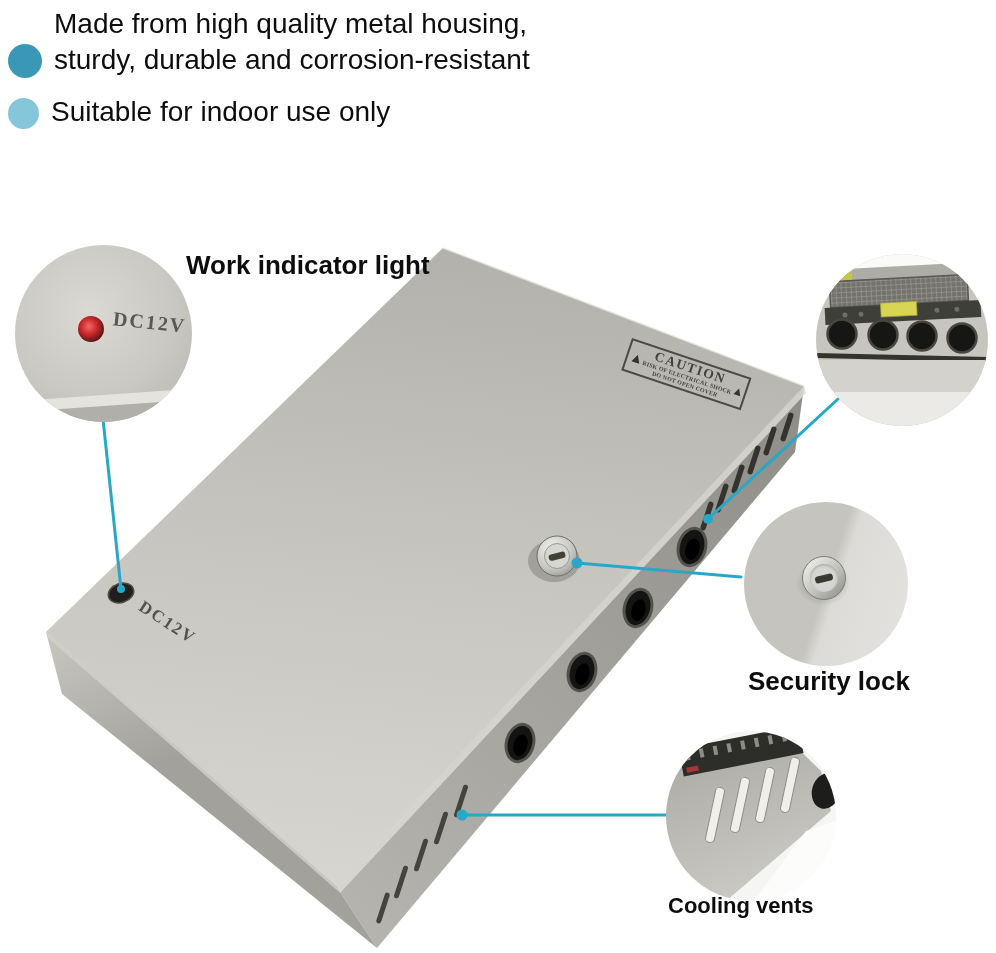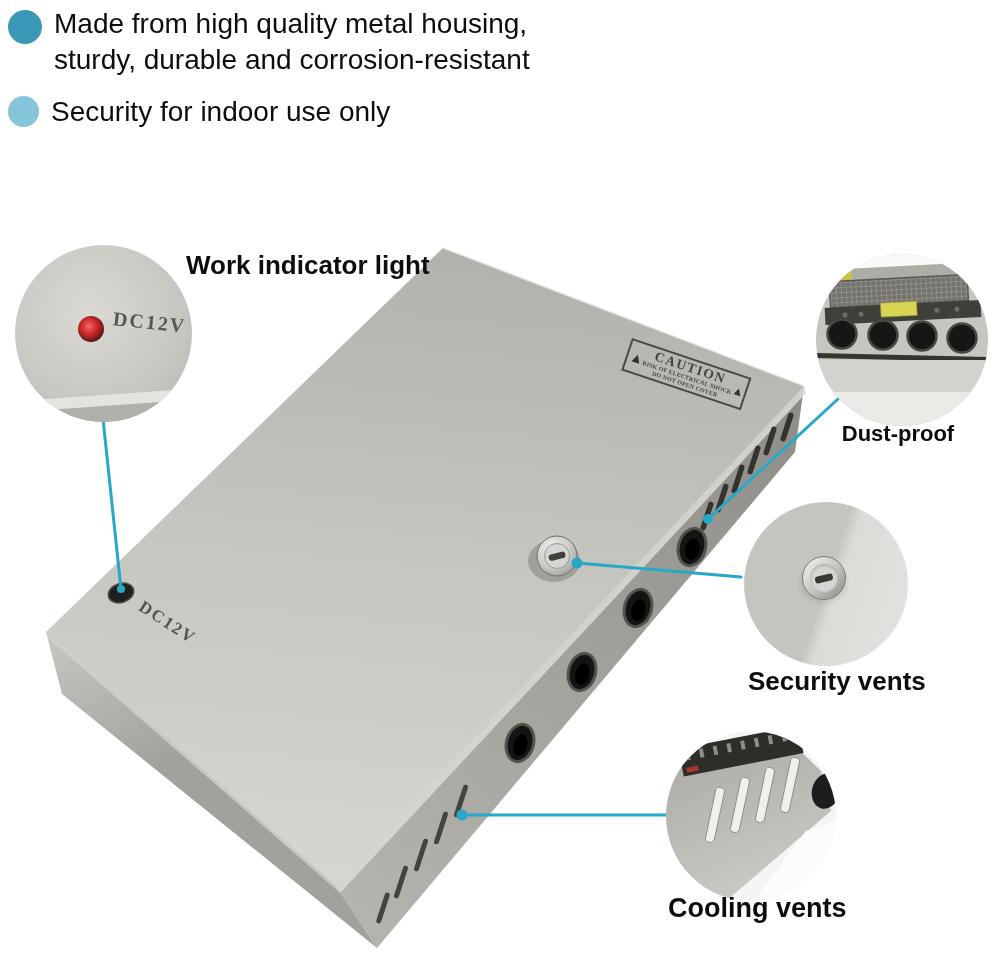--- a/index.html
+++ b/index.html
@@ -1,31 +1,31 @@
 <!DOCTYPE html>
 <html><head>
 <meta charset="utf-8">
 <style>
   html,body{margin:0;padding:0;background:#ffffff;}
   .canvas{position:relative;width:996px;height:953px;background:#ffffff;overflow:hidden;
           font-family:"Liberation Sans",sans-serif;color:#0d0d0d;}
   .abs{position:absolute;}
   
   .features{position:absolute;left:8px;top:6px;width:600px;}
-  .feature-row{display:flex;align-items:flex-start;margin-bottom:16px;}
+  .feature-row{display:flex;align-items:flex-end;margin-bottom:16px;}
   .bullet-dot{flex:0 0 auto;border-radius:50%;margin-right:12px;}
   .dot-1{width:34px;height:34px;margin-top:4px;background:#3a98b6;}
   .dot-2{width:31px;height:31px;margin-top:2px;background:#85c6db;}
   .feature-text{font-size:28px;line-height:1.28;max-width:530px;}
   
   .callout-label{position:absolute;font-weight:700;white-space:nowrap;}
   .lbl-work{left:186px;top:250px;font-size:26px;text-align:center;}
   .lbl-dust{left:800px;top:422px;width:196px;font-size:22px;line-height:1.08;text-align:center;white-space:normal;}
   .lbl-security{left:748px;top:666px;font-size:26px;}
-  .lbl-cooling{left:668px;top:893px;font-size:27px;}
+  .lbl-cooling{left:668px;top:893px;font-size:22px;}
   
   .callout-circle{position:absolute;border-radius:50%;overflow:hidden;}
   .circle-work{left:15px;top:245px;width:177px;height:177px;
     background:radial-gradient(circle at 42% 38%, #dbd9d4 0%, #cac8c2 55%, #b6b4ae 100%);}
   .circle-dust{left:816px;top:254px;width:172px;height:172px;background:#c7c5bf;}
   .circle-security{left:744px;top:502px;width:164px;height:164px;
     background:linear-gradient(108deg,#c6c4be 0%,#c6c4be 50%,#dcdbd7 56%,#e4e3df 100%);}
   .circle-cooling{left:666px;top:731px;width:170px;height:170px;background:#f5f5f3;}
   
   .fold1{left:-8px;top:150px;width:195px;height:12px;background:#e5e3de;transform:rotate(-4deg);}
@@ -190,21 +190,21 @@
 
   <div class="port-label">DC12V</div>
 
   <div class="features">
     <div class="feature-row">
       <span class="bullet-dot dot-1" style="background-color: rgb(58, 152, 182);"></span>
       <span class="feature-text">Made from high quality metal housing, sturdy, durable and corrosion-resistant</span>
     </div>
     <div class="feature-row">
       <span class="bullet-dot dot-2" style="background-color: rgb(133, 198, 219);"></span>
-      <span class="feature-text">Security for indoor use only</span>
+      <span class="feature-text">Suitable for indoor use only</span>
     </div>
   </div>
 
   <div class="callout-circle circle-work">
     <div class="abs fold1"></div>
     <div class="abs fold2"></div>
     <div class="abs led"></div>
     <div class="abs dc12v-badge">DC12V</div>
   </div>
 
@@ -285,20 +285,19 @@
       <g transform="translate(160,60) rotate(15)">
           <ellipse rx="14" ry="18" fill="#1d1d1b"></ellipse>
         </g>
       <polygon points="88,170 140,100 170,90 170,170" fill="#fcfcfb"></polygon>
     </svg>
   </div>
 
   <div class="callout-label lbl-work">Work indicator light</div>
 
   <div class="callout-label lbl-dust">
-    <div>Dust-proof</div>
-  </div>
-
-  <div class="callout-label lbl-security">Security vents</div>
+  </div>
+
+  <div class="callout-label lbl-security">Security lock</div>
 
   <div class="callout-label lbl-cooling">Cooling vents</div>
 
 </div>
 
 </body></html>

